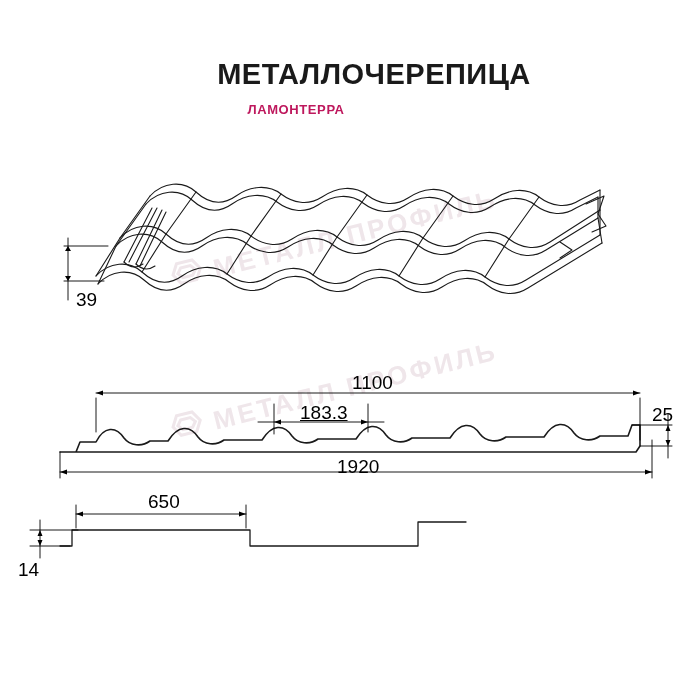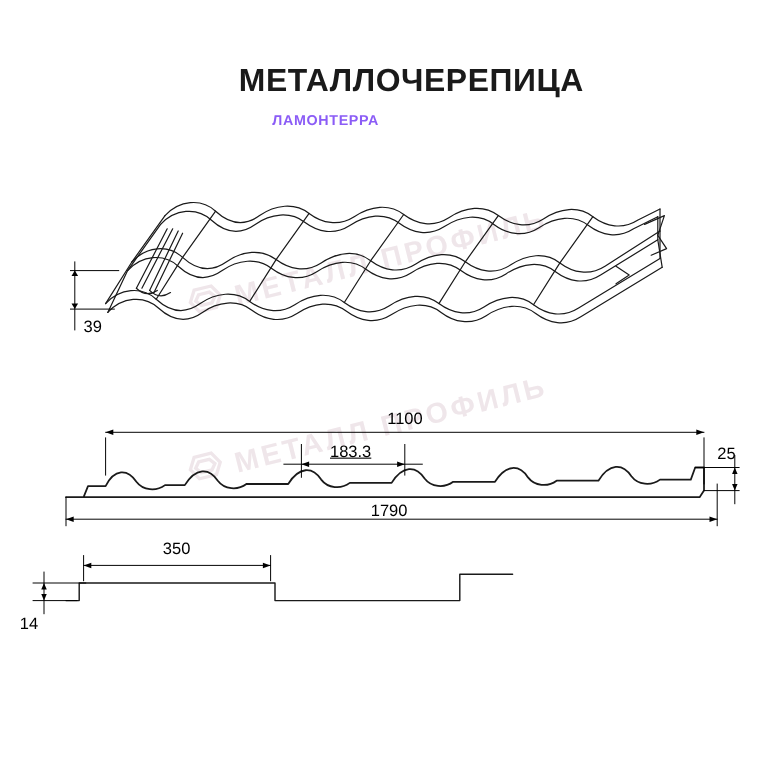--- a/index.html
+++ b/index.html
@@ -23,25 +23,25 @@
     color: #1a1a1a;
     padding-left: 24px;
   }
   .subtitle {
     position: absolute;
     left: 0; top: 102px; width: 592px;
     text-align: center;
     font-size: 13px;
     font-weight: bold;
     letter-spacing: 0.6px;
-    color: #8b5cf6;
+    color: #be185d;
   }
   .dim {
     position: absolute;
-    font-size: 15px;
+    font-size: 19px;
     color: #000;
     white-space: nowrap;
   }
   .wm {
     position: absolute;
     color: #efe6ea;
     font-size: 26px;
     font-weight: bold;
     letter-spacing: 3px;
     white-space: nowrap;
@@ -194,17 +194,17 @@
       <path d="M40 546 L42.5 540 L37.5 540 Z" fill="#000" stroke="none"></path>
     </g>
 
   </g>
 </svg>
 
 <div class="dim" style="left:76px; top:289px;">39</div>
 
 <div class="dim" style="left:352px; top:372px;">1100</div>
 <div class="dim" style="left:300px; top:402px;text-decoration:underline;">183.3</div>
-<div class="dim" style="left:337px; top:456px;">1790</div>
+<div class="dim" style="left:337px; top:456px;">1920</div>
 <div class="dim" style="left:652px; top:404px;text-align:center;">25</div>
 
-<div class="dim" style="left:148px; top:491px;">350</div>
+<div class="dim" style="left:148px; top:491px;">650</div>
 <div class="dim" style="left:18px; top:513px;margin-top:46px;">14</div>
 
 </body></html>

